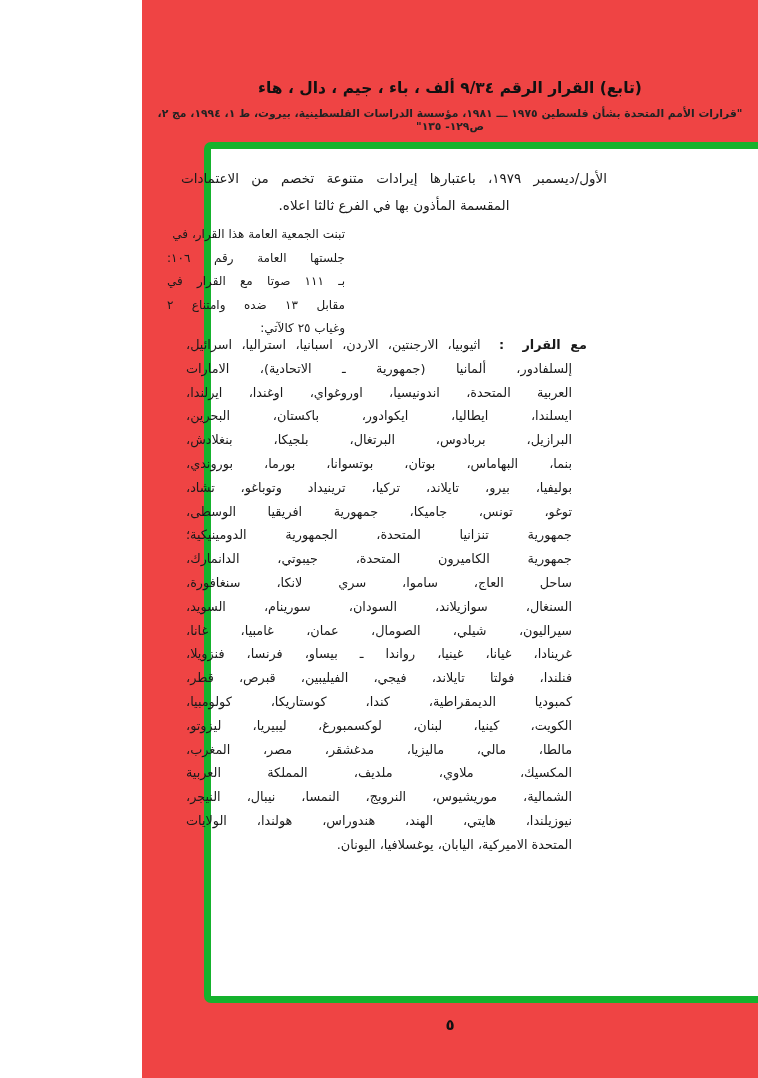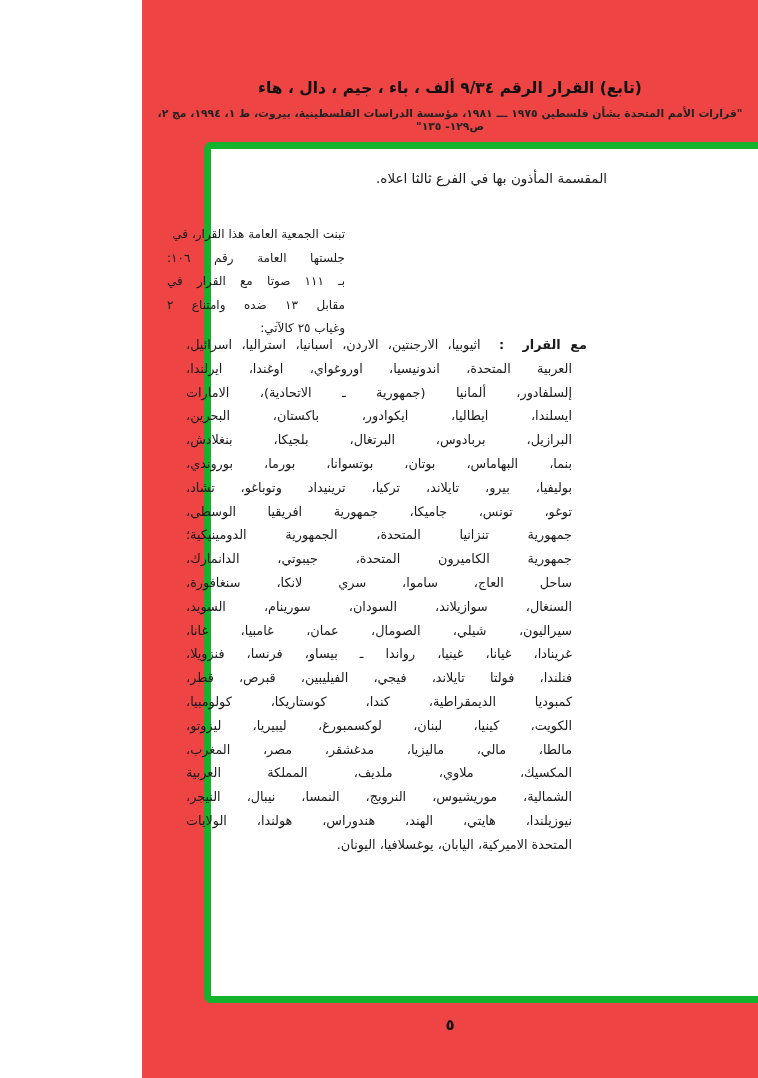--- a/index.html
+++ b/index.html
@@ -20,21 +20,21 @@
   .green-box {
     position:absolute; left:62px; top:142px; width:635px; height:861px;
     border:7px solid var(--green); border-radius:7px; background:#fff;
   }
 
   .intro {
     position:absolute; top:165px; right:151px; width:426px;
     font-size:13.5px; line-height:26.5px; color:#1a1a1a;
   }
   .intro .l-just { text-align:justify; text-align-last:justify; }
-  .intro .l-right { text-align:right; }
+  .intro .l-right { text-align:center; }
 
   .adoption {
     position:absolute; top:223px; right:413px; width:178px;
     font-size:12px; line-height:23.5px; color:#1a1a1a;
   }
   .adoption .l-just { text-align:justify; text-align-last:justify; }
   .adoption .l-right { text-align:right; }
 
   .votes {
     position:absolute; top:333px; right:186px; width:386px;
@@ -55,37 +55,38 @@
 <body>
 
 <div class="page">
 
   <div class="header-title">(تابع) القرار الرقم ٩/٣٤ ألف ، باء ، جيم ، دال ، هاء</div>
   <div class="header-source">"قرارات الأمم المتحدة بشأن فلسطين ١٩٧٥ ـــ ١٩٨١، مؤسسة الدراسات الفلسطينية، بيروت، ط ١، ١٩٩٤، مج ٢، ص١٢٩- ١٣٥"</div>
 
   <div class="green-box"></div>
 
   <div class="intro">
+    <div class="l-just">الأول/ديسمبر ١٩٧٩، باعتبارها إيرادات متنوعة تخصم من الاعتمادات</div>
     <div class="l-right">المقسمة المأذون بها في الفرع ثالثا اعلاه.</div>
   </div>
 
   <div class="adoption">
     <div class="l-right">تبنت الجمعية العامة هذا القرار، في</div>
     <div class="l-just">جلستها العامة رقم ١٠٦:</div>
     <div class="l-just">بـ ١١١ صوتا مع القرار في</div>
     <div class="l-just">مقابل ١٣ ضده وامتناع ٢</div>
     <div class="l-right">وغياب ٢٥ كالآتي:</div>
   </div>
 
   <div class="votes">
     <div class="vote-line first">
       <span class="vote-label">مع القرار</span> <span class="vote-colon">:</span> <span>اثيوبيا، الارجنتين، الاردن، اسبانيا، استراليا، اسرائيل،</span>
     </div>
+    <div class="vote-line">إلسلفادور، ألمانيا (جمهورية ـ الاتحادية)، الامارات</div>
     <div class="vote-line">العربية المتحدة، اندونيسيا، اوروغواي، اوغندا، ايرلندا،</div>
-    <div class="vote-line">إلسلفادور، ألمانيا (جمهورية ـ الاتحادية)، الامارات</div>
     <div class="vote-line">ايسلندا، ايطاليا، ايكوادور، باكستان، البحرين،</div>
     <div class="vote-line">البرازيل، بربادوس، البرتغال، بلجيكا، بنغلادش،</div>
     <div class="vote-line">بنما، البهاماس، بوتان، بوتسوانا، بورما، بوروندي،</div>
     <div class="vote-line">بوليفيا، بيرو، تايلاند، تركيا، ترينيداد وتوباغو، تشاد،</div>
     <div class="vote-line">توغو، تونس، جاميكا، جمهورية افريقيا الوسطى،</div>
     <div class="vote-line">جمهورية تنزانيا المتحدة، الجمهورية الدومينيكية؛</div>
     <div class="vote-line">جمهورية الكاميرون المتحدة، جيبوتي، الدانمارك،</div>
     <div class="vote-line">ساحل العاج، ساموا، سري لانكا، سنغافورة،</div>
     <div class="vote-line">السنغال، سوازيلاند، السودان، سورينام، السويد،</div>
     <div class="vote-line">سيراليون، شيلي، الصومال، عمان، غامبيا، غانا،</div>

